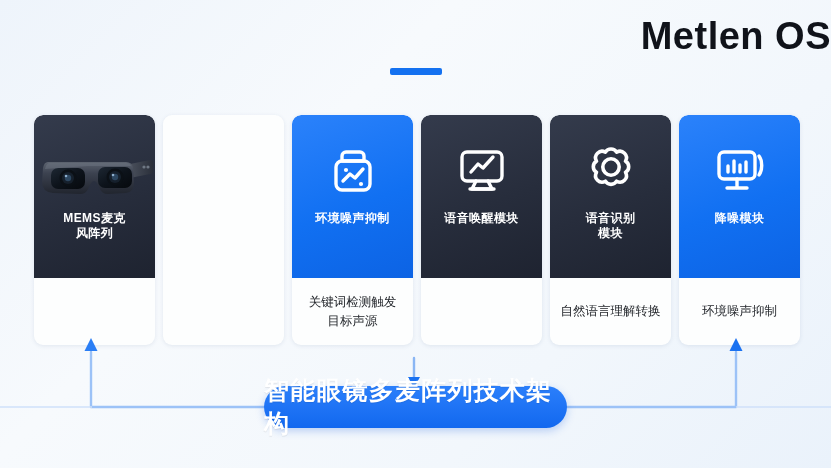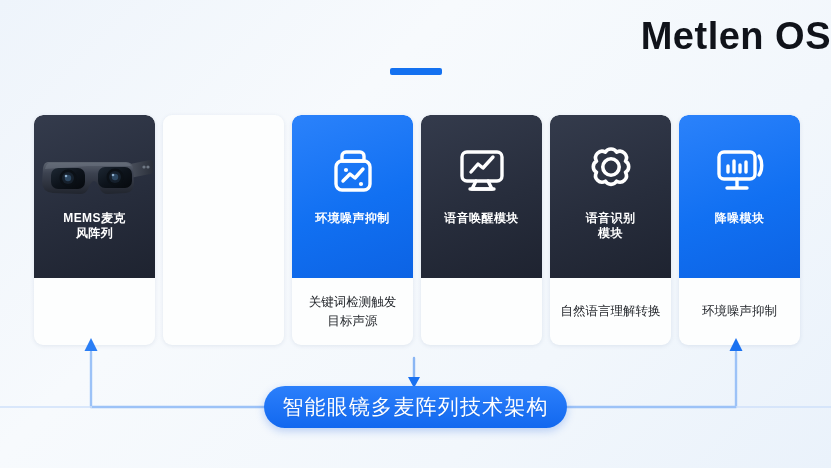--- a/index.html
+++ b/index.html
@@ -140,22 +140,22 @@
     height: 42px;
     border-radius: 21px;
     background: linear-gradient(180deg, #2b7ffb 0%, #1268ef 100%);
     box-shadow: 0 3px 9px rgba(20,90,220,0.26);
     display: flex;
     align-items: center;
     justify-content: center;
   }
   .pill-label {
     color: #ffffff;
-    font-size: 21px;
-    font-weight: 400;
+    font-size: 25px;
+    font-weight: 700;
     letter-spacing: 1.2px;
     text-shadow: 0 1px 1px rgba(0,0,0,0.08);
   }
 </style>
 </head>
 <body>
 
 <div id="slide">
 
   <div class="title-wrap">

